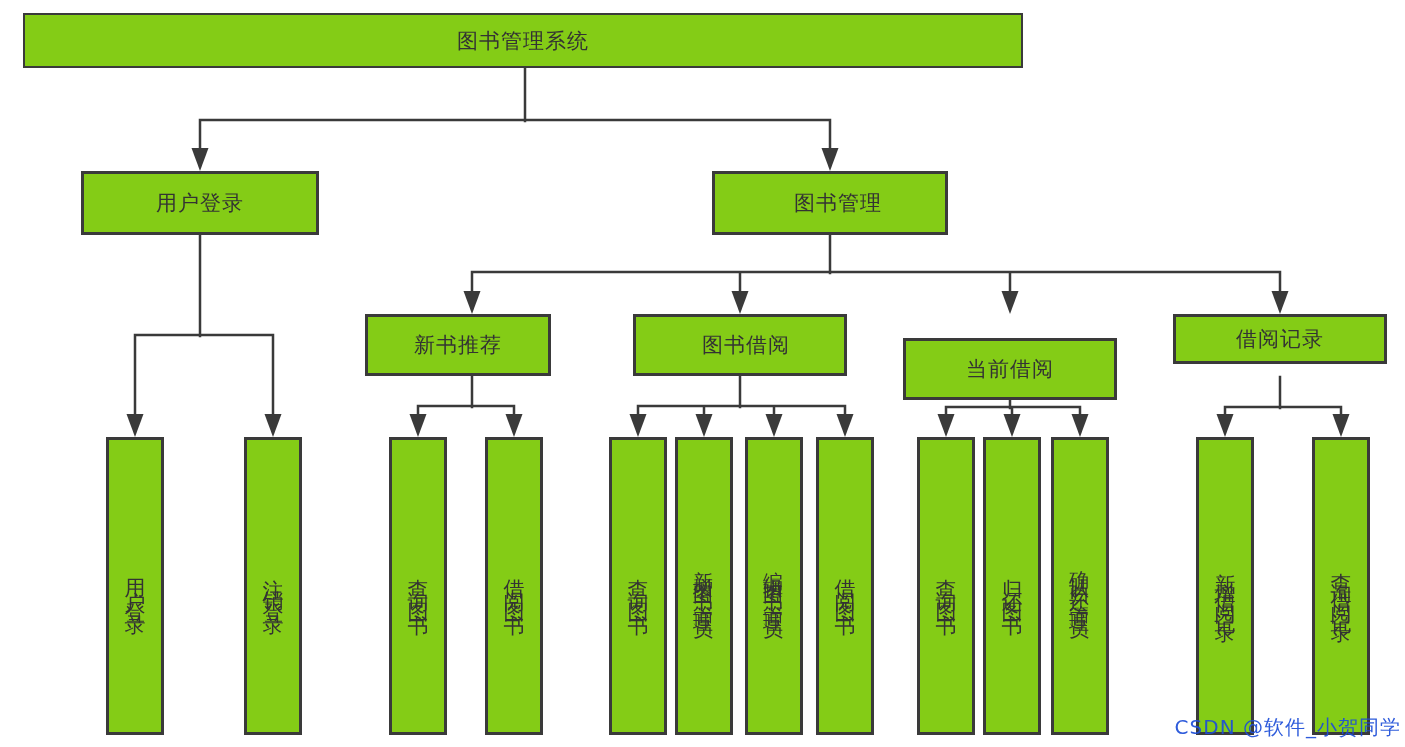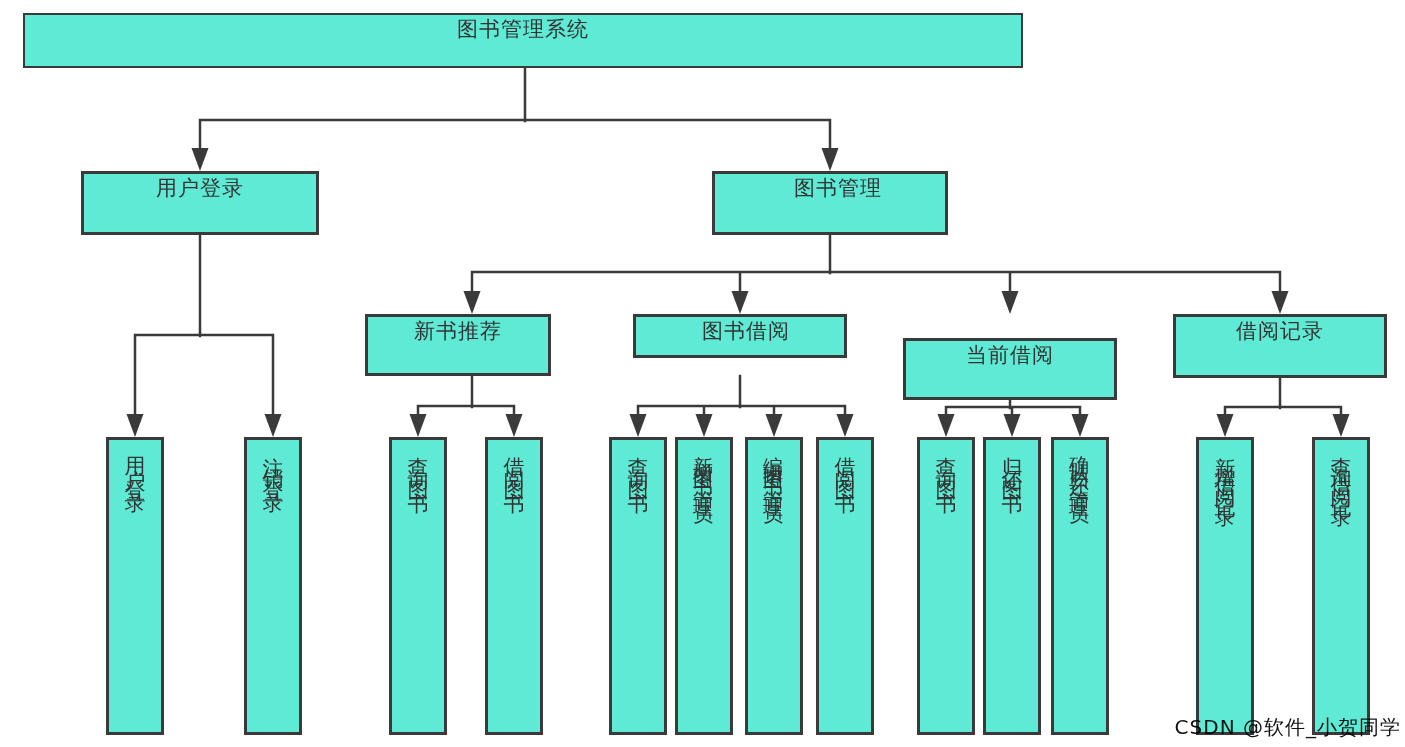--- a/index.html
+++ b/index.html
@@ -7,41 +7,41 @@
     position:relative;
     width:1405px;height:747px;
     background:#ffffff;
     font-family:"DejaVu Sans",sans-serif;
     overflow:hidden;
   }
   svg.connectors{position:absolute;left:0;top:0;z-index:1;}
   .node{
     position:absolute;
     box-sizing:border-box;
-    background:#5eead4;
+    background:#84cc16;
     border:3px solid #3a3a3a;
-    display:flex;justify-content:center;
+    display:flex;align-items:center;justify-content:center;
     color:#333333;
     z-index:2;
   }
   .node.root{border-width:2.5px;}
   .node .lbl{font-size:21px;letter-spacing:1px;white-space:nowrap;}
   .node.vert .lbl{
     writing-mode:vertical-rl;
     white-space:nowrap;
     font-size:21px;
   }
   .node.vert .lbl.v-short{letter-spacing:12px;}
   .node.vert .lbl.v-mid{letter-spacing:10px;}
   .node.vert .lbl.v-long{letter-spacing:7px;font-size:20px;}
   .watermark{
     position:absolute;
     right:4px;top:714px;
     font-size:20px;
-    color:#000000;
+    color:#1d4ed8;
     opacity:0.92;
     z-index:10;
     white-space:nowrap;
     letter-spacing:1px;
   }
 </style>
 </head>
 <body>
 
 <div class="canvas">
@@ -98,27 +98,27 @@
   <div class="node" style="left:81px;top:171px;width:238px;height:64px;">
     <span class="lbl">用户登录</span>
   </div>
   <div class="node" style="left:712px;top:171px;width:236px;height:64px;padding-left:16px;">
     <span class="lbl">图书管理</span>
   </div>
 
   <div class="node" style="left:365px;top:314px;width:186px;height:62px;">
     <span class="lbl">新书推荐</span>
   </div>
-  <div class="node" style="left:633px;top:314px;width:214px;height:44px;padding-left:12px;">
+  <div class="node" style="left:633px;top:314px;width:214px;height:62px;padding-left:12px;">
     <span class="lbl">图书借阅</span>
   </div>
   <div class="node" style="left:903px;top:314px;width:214px;height:62px;margin-top:24px;">
     <span class="lbl">当前借阅</span>
   </div>
-  <div class="node" style="left:1173px;top:314px;width:214px;height:64px;">
+  <div class="node" style="left:1173px;top:314px;width:214px;height:50px;">
     <span class="lbl">借阅记录</span>
   </div>
 
   <div class="node vert" style="left:106px;top:437px;width:58px;height:298px;">
     <span class="lbl v-short">用户登录</span>
   </div>
   <div class="node vert" style="left:244px;top:437px;width:58px;height:298px;">
     <span class="lbl v-short">注销登录</span>
   </div>
 

